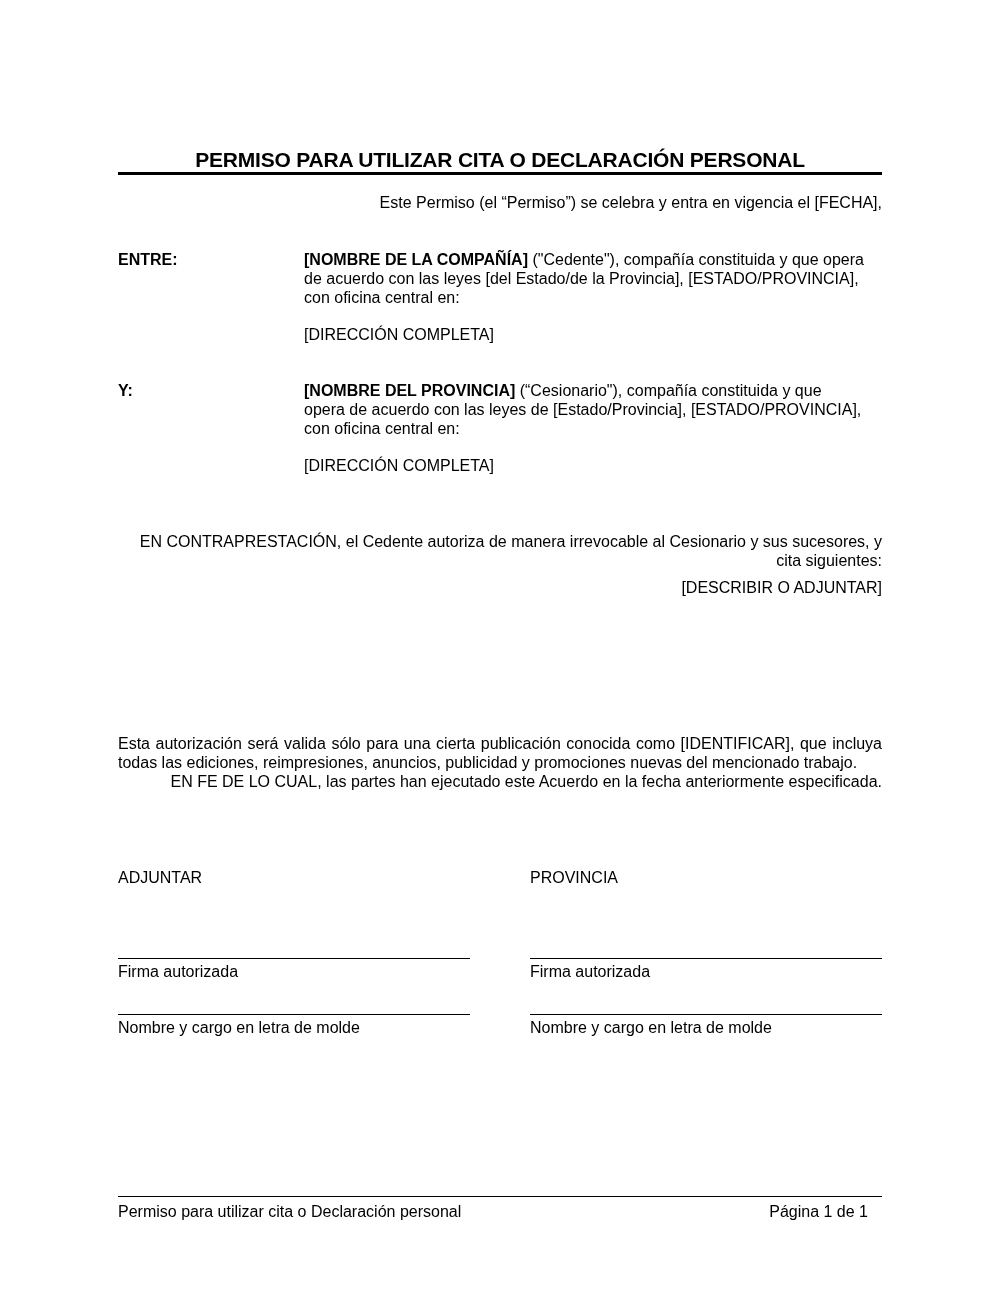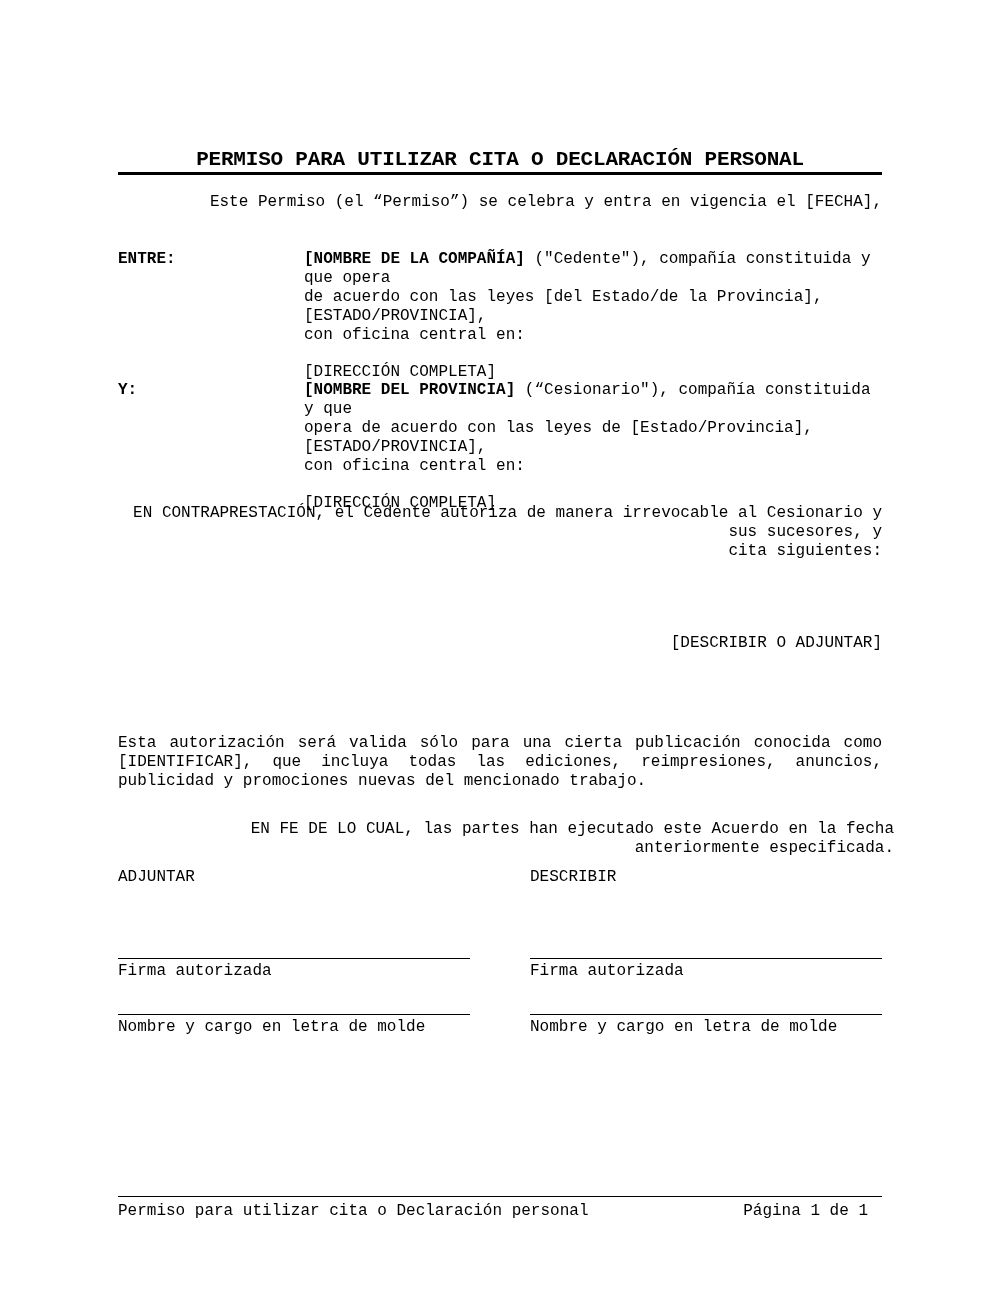--- a/index.html
+++ b/index.html
@@ -15,21 +15,20 @@
     color: #000000;
     font-size: 16px;
     line-height: 19px;
     overflow: hidden;
   }
   .page {
     position: absolute;
     left: 0; top: 0;
     width: 1000px;
     height: 1290px;
-    font-family: Liberation Mono, monospace;
   }
   .abs { position: absolute; }
 
   .title-wrap {
     position: absolute;
     left: 118px;
     top: 148px;
     width: 764px;
     height: 24px;
     border-bottom: 3px solid #000;
@@ -89,33 +88,33 @@
   <div class="label" style="top:381px;">Y:</div>
   <div class="party-block" style="top:381px;">
     <div>
       <span class="bold">[NOMBRE DEL PROVINCIA]</span><span> (“Cesionario"), compañía constituida y que</span>
     </div>
     <div>opera de acuerdo con las leyes de [Estado/Provincia], [ESTADO/PROVINCIA],</div>
     <div>con oficina central en:</div>
     <div style="margin-top:18px;">[DIRECCIÓN COMPLETA]</div>
   </div>
 
-  <div class="text" style="top:504px;">
+  <div class="text" style="top:532px;">
     <div>EN CONTRAPRESTACIÓN, el Cedente autoriza de manera irrevocable al Cesionario y sus sucesores, y</div>
     <div>cita siguientes:</div>
   </div>
 
-  <div class="text" style="top:634px;">[DESCRIBIR O ADJUNTAR]</div>
+  <div class="text" style="top:578px;">[DESCRIBIR O ADJUNTAR]</div>
 
   <div class="text justify" style="top:734px;">Esta autorización será valida sólo para una cierta publicación conocida como [IDENTIFICAR], que incluya todas las ediciones, reimpresiones, anuncios, publicidad y promociones nuevas del mencionado trabajo.</div>
 
-  <div class="text" style="top:820px;margin-left:12px;">EN FE DE LO CUAL, las partes han ejecutado este Acuerdo en la fecha anteriormente especificada.</div>
+  <div class="text" style="top:772px;">EN FE DE LO CUAL, las partes han ejecutado este Acuerdo en la fecha anteriormente especificada.</div>
 
   <div class="abs" style="left:118px; top:868px;">ADJUNTAR</div>
-  <div class="abs" style="left:530px; top:868px;">DESCRIBIR</div>
+  <div class="abs" style="left:530px; top:868px;">PROVINCIA</div>
 
   <div class="sig-line" style="left:118px; width:352px; top:958px;"></div>
   <div class="sig-line" style="left:530px; width:352px; top:958px;"></div>
 
   <div class="abs" style="left:118px; top:962px;">Firma autorizada</div>
   <div class="abs" style="left:530px; top:962px;">Firma autorizada</div>
 
   <div class="sig-line" style="left:118px; width:352px; top:1014px;"></div>
   <div class="sig-line" style="left:530px; width:352px; top:1014px;"></div>
 

